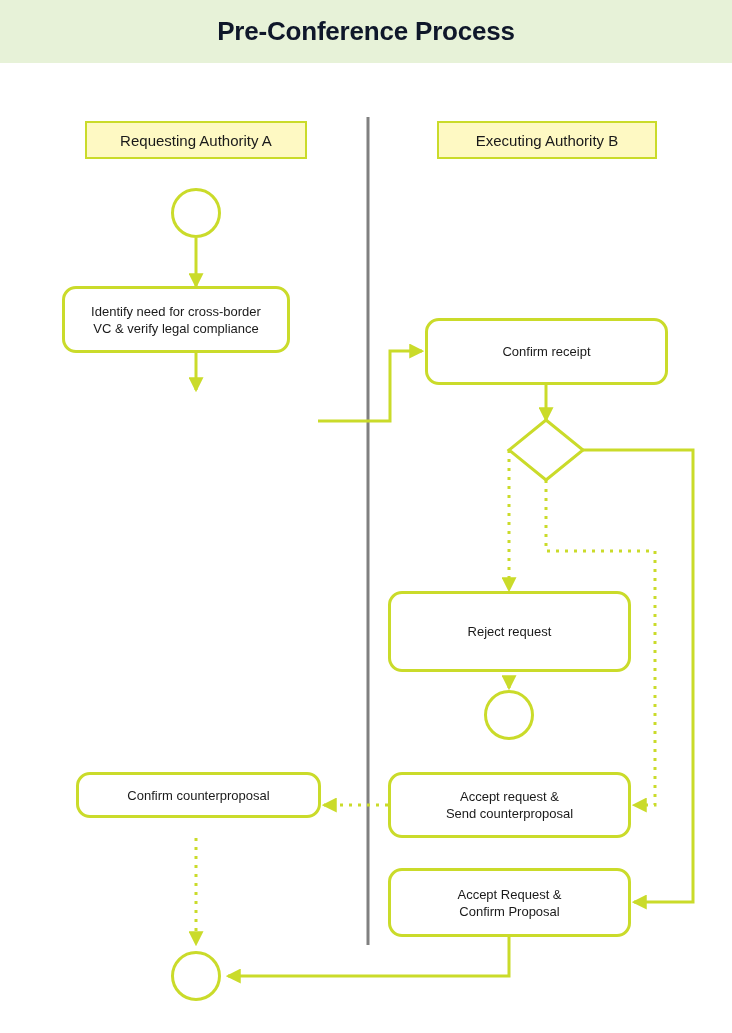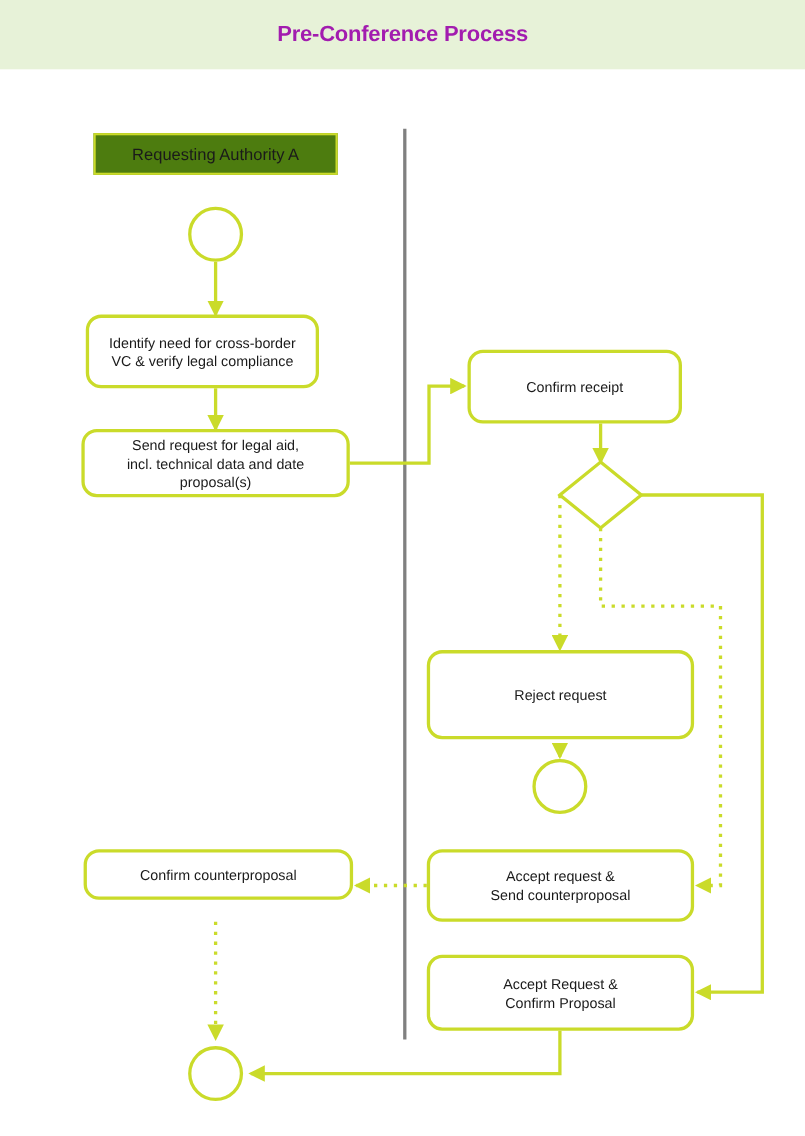--- a/index.html
+++ b/index.html
@@ -21,34 +21,34 @@
     height: 63px;
     background: #e7f2d8;
   }
   #page-title {
     position: absolute;
     left: 0; top: 0;
     width: 732px;
     height: 63px;
     line-height: 63px;
     text-align: center;
-    font-size: 20px;
+    font-size: 26px;
     font-weight: bold;
-    color: #a21caf;
+    color: #0f172a;
     letter-spacing: -0.2px;
   }
   #canvas {
     position: absolute;
     left: 0; top: 0;
     width: 732px;
     height: 1033px;
   }
   .lane-header {
     position: absolute;
-    background: #4d7c0f;
+    background: #fef9c3;
     border: 2px solid #cadb2a;
     box-sizing: border-box;
     text-align: center;
     color: #1a1a1a;
     font-size: 15px;
     display: flex;
     align-items: center;
     justify-content: center;
   }
   .node {
@@ -119,39 +119,39 @@
 
     <path d="M 196 838 L 196 944" stroke="#cadb2a" stroke-width="3" fill="none" stroke-dasharray="3 6" marker-end="url(#arrow)"></path>
 
     <path d="M 509 937 L 509 976 L 228 976" stroke="#cadb2a" stroke-width="3" fill="none" marker-end="url(#arrow)"></path>
   </svg>
 
   <div class="lane-header" style="left:85px; top:121px; width:222px; height:38px;">
     <span>Requesting Authority A</span>
   </div>
 
+  <div class="lane-header" style="left:437px; top:121px; width:220px; height:38px;">
+    <span>Executing Authority B</span>
+  </div>
 
   <div class="marker-circle" style="left:171px; top:188px; width:50px; height:50px;"></div>
 
   <div class="marker-circle" style="left:484px; top:690px; width:50px; height:50px;"></div>
 
   <div class="marker-circle" style="left:171px; top:951px; width:50px; height:50px;"></div>
 
   <svg class="svg-layer" viewBox="0 0 732 1033" xmlns="http://www.w3.org/2000/svg">
     <polygon points="546,420 583,450 546,480 509,450" fill="#ffffff" stroke="#cadb2a" stroke-width="3" stroke-linejoin="miter"></polygon>
   </svg>
 
-  <div class="node" style="left:78px; top:286px; width:212px; height:67px;">Identify need for cross-border
+  <div class="node" style="left:62px; top:286px; width:228px; height:67px;">Identify need for cross-border
 VC &amp; verify legal compliance</div>
 
-  <div class="node" style="left:74px; top:390px; width:244px; height:62px;">Send request for legal aid,
-incl. technical data and date
-proposal(s)</div>
 
-  <div class="node" style="left:425px; top:318px; width:195px; height:67px;">Confirm receipt</div>
+  <div class="node" style="left:425px; top:318px; width:243px; height:67px;">Confirm receipt</div>
 
   <div class="node" style="left:388px; top:591px; width:243px; height:81px;">Reject request</div>
 
   <div class="node" style="left:388px; top:772px; width:243px; height:66px;">Accept request &amp;
 Send counterproposal</div>
 
   <div class="node" style="left:388px; top:868px; width:243px; height:69px;">Accept Request &amp;
 Confirm Proposal</div>
 
   <div class="node" style="left:76px; top:772px; width:245px; height:46px;">Confirm counterproposal</div>

